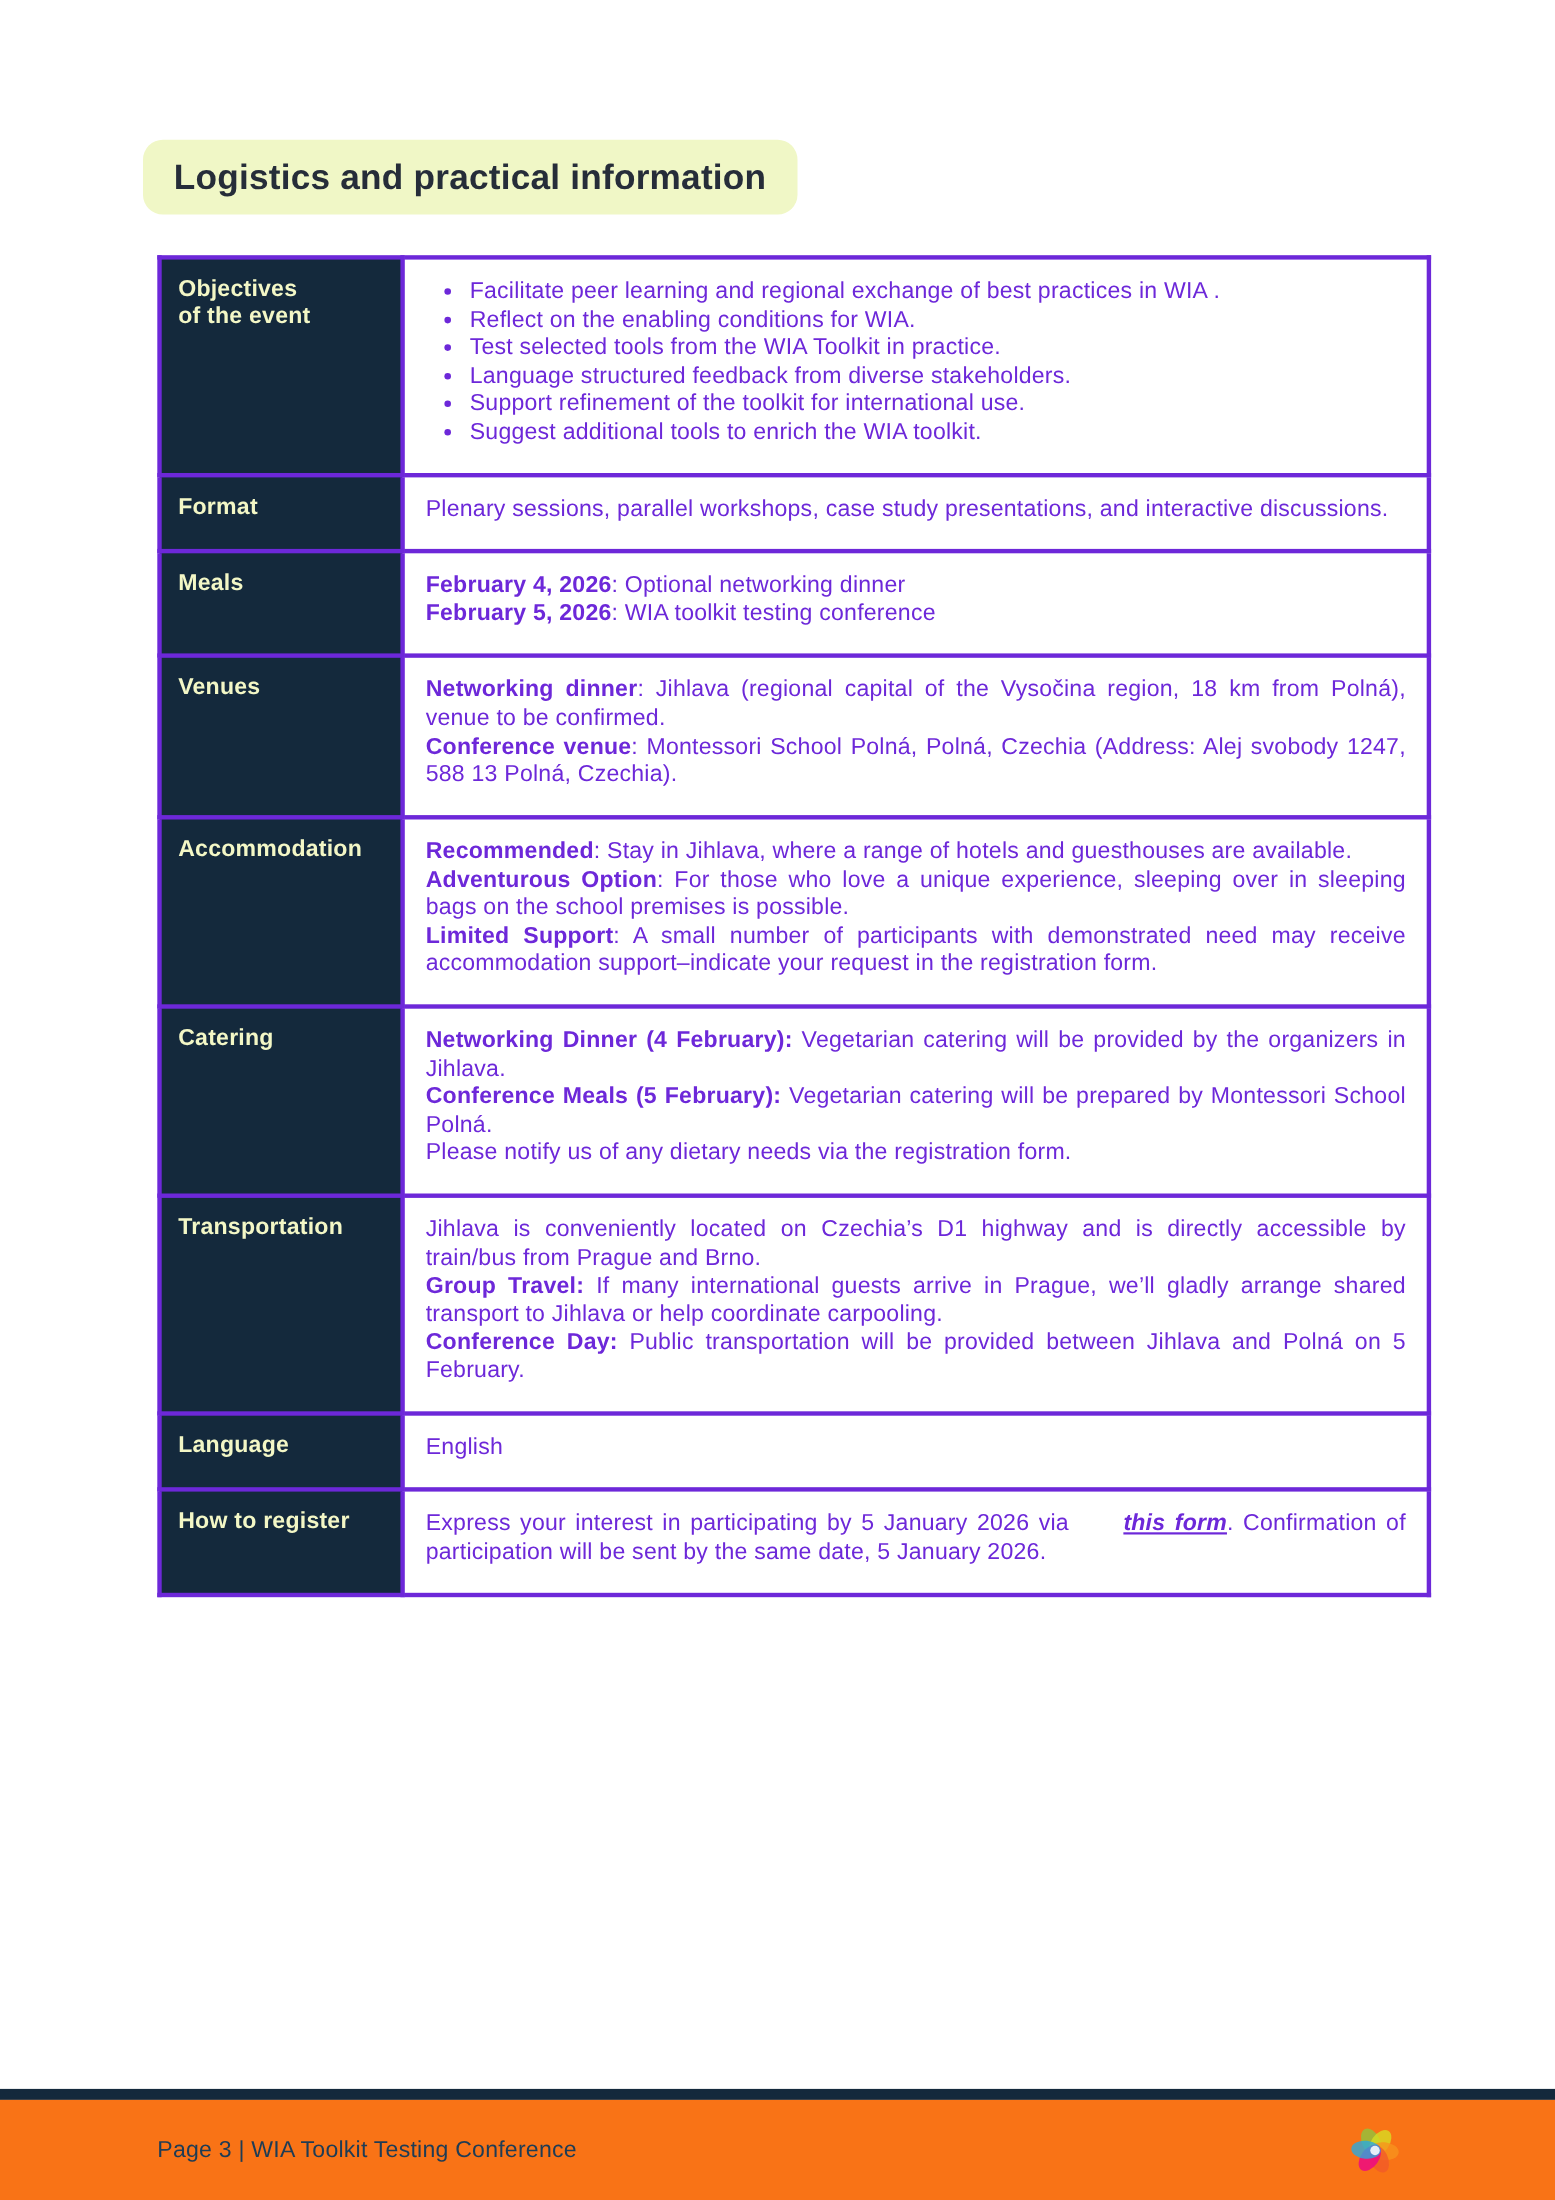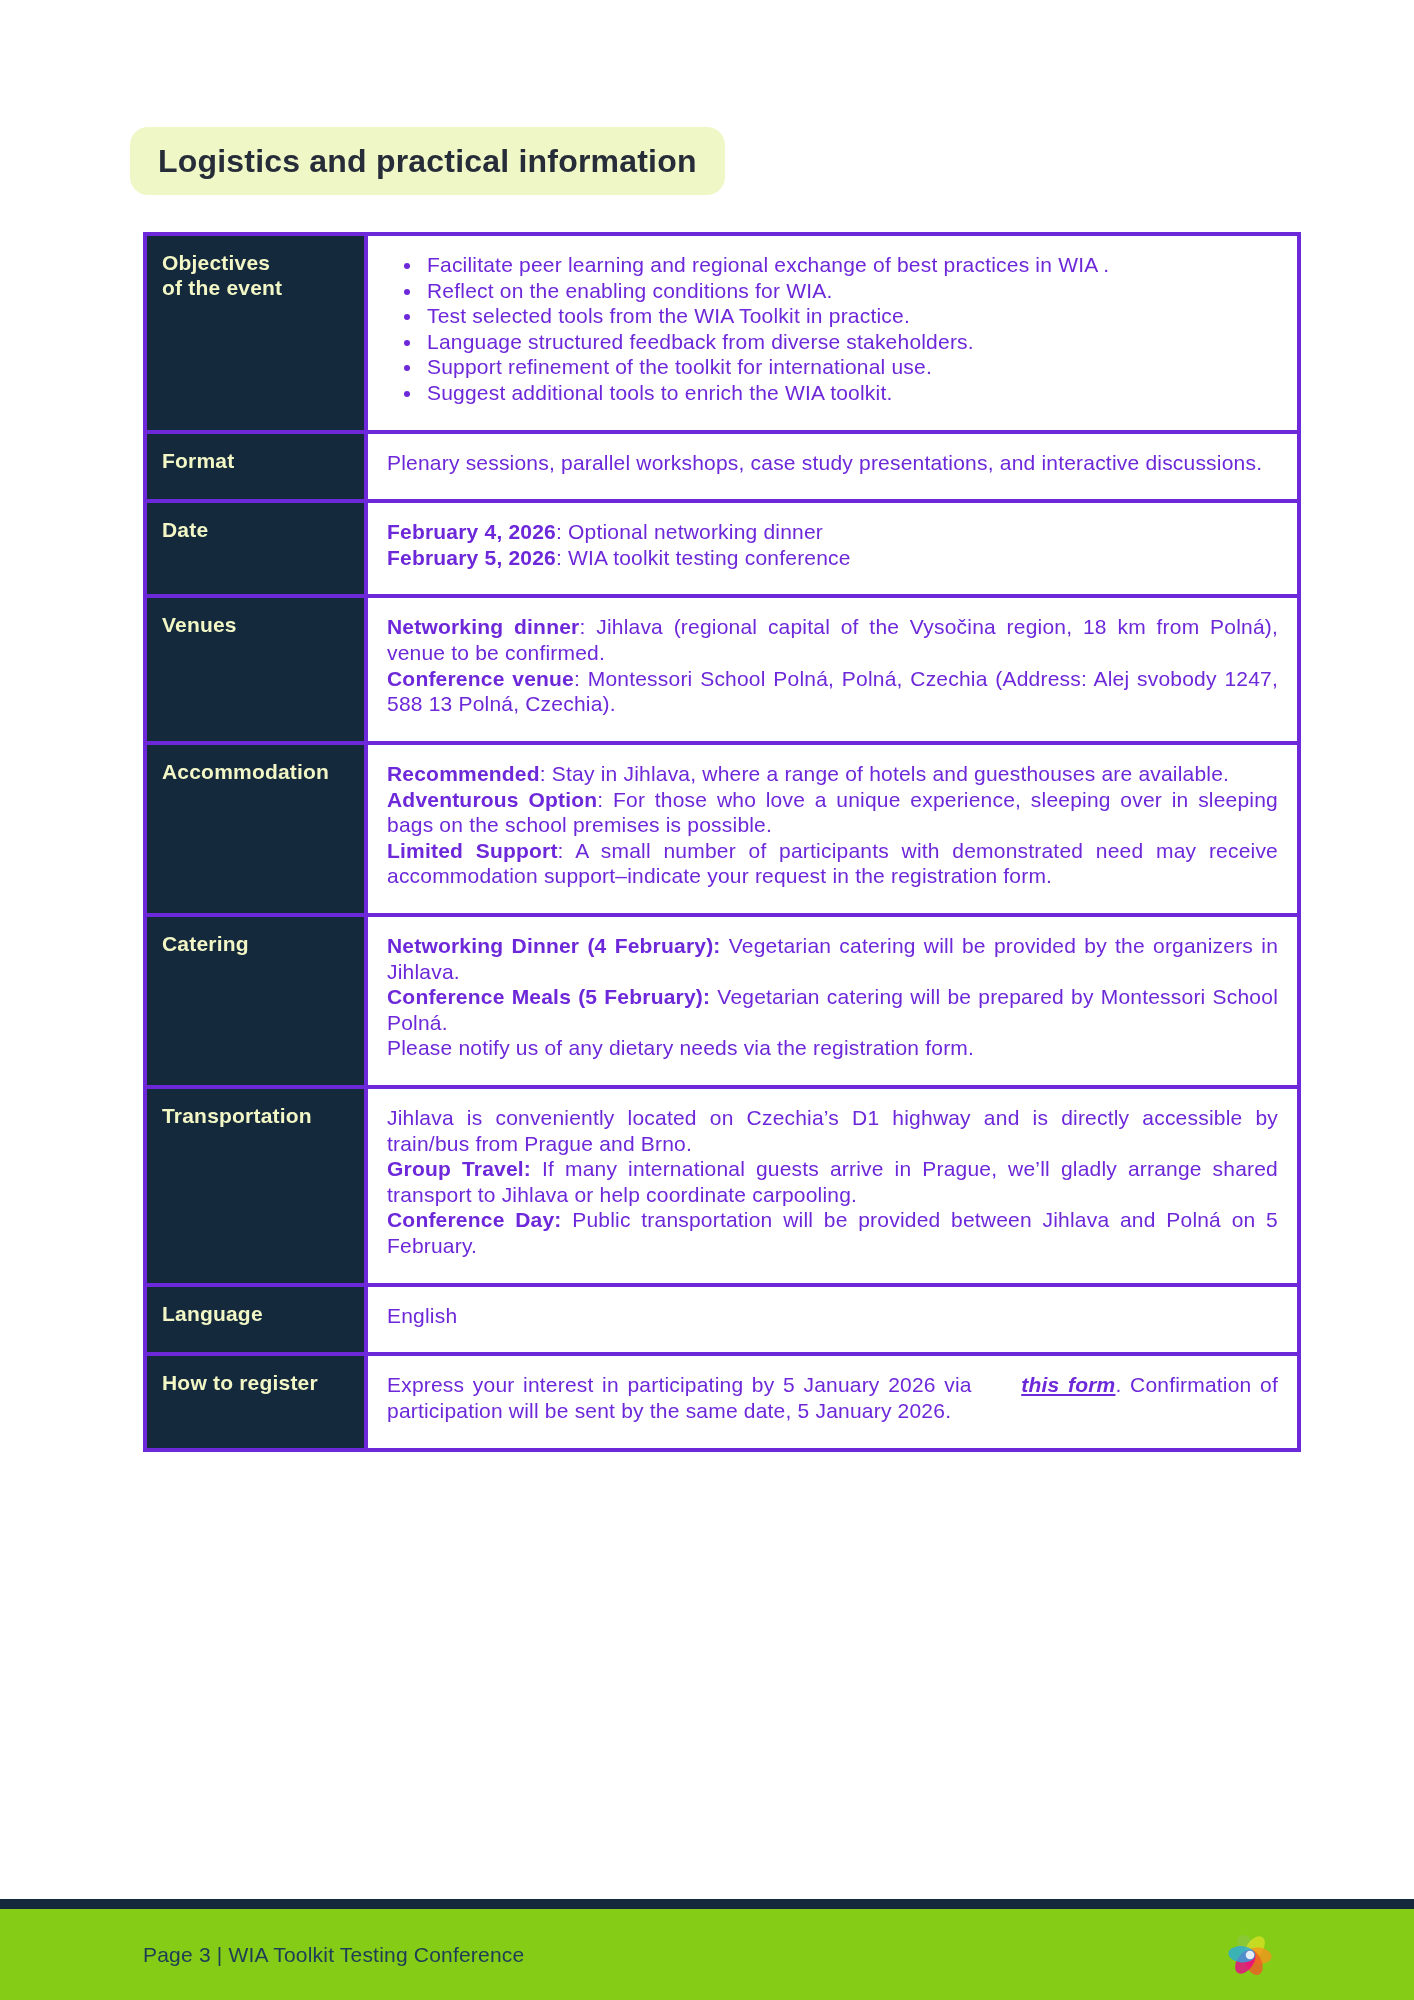--- a/index.html
+++ b/index.html
@@ -34,21 +34,21 @@
   }
   td.row-content p{margin:0;text-align:justify;}
   td.row-content p + p{}
   td.row-content ul{margin:0;padding-left:36px;list-style:disc outside;}
   td.row-content li{text-align:justify;padding-left:4px;}
   .b{font-weight:700;}
   .i{font-style:italic;}
   a.link{color:inherit;font-weight:700;font-style:italic;text-decoration:underline;cursor:pointer;margin-left:41px;}
   .footer-rule{position:absolute;left:0;top:1899px;width:1414px;height:10px;background:#14293c;}
   .footer-band{
-    position:absolute;left:0;top:1909px;width:1414px;height:91px;background:#84cc16;
+    position:absolute;left:0;top:1909px;width:1414px;height:91px;background:#f97316;
     display:flex;align-items:center;justify-content:space-between;
     padding:0 140px 0 143px;
   }
   .footer-text{font-size:21px;color:#1e3c55;letter-spacing:.2px;}
   .logo{width:48px;height:52px;display:block;}
 </style>
 </head>
 <body>
 
 <div class="title-pill">Logistics and practical information</div>
@@ -69,21 +69,21 @@
           </ul>
         </td>
       </tr>
       <tr>
         <th class="row-label">Format</th>
         <td class="row-content">
           <p><span>Plenary sessions, parallel workshops, case study presentations, and interactive discussions.</span></p>
         </td>
       </tr>
       <tr>
-        <th class="row-label">Date</th>
+        <th class="row-label">Meals</th>
         <td class="row-content">
           <p><span class="b">February 4, 2026</span><span>: Optional networking dinner</span></p>
           <p><span class="b">February 5, 2026</span><span>: WIA toolkit testing conference</span></p>
         </td>
       </tr>
       <tr>
         <th class="row-label">Venues</th>
         <td class="row-content">
           <p><span class="b">Networking dinner</span><span>: Jihlava (regional capital of the Vysočina region, 18 km from Polná), venue to be confirmed.</span></p>
           <p><span class="b">Conference venue</span><span>: Montessori School Polná, Polná, Czechia (Address: Alej svobody 1247, 588 13 Polná, Czechia).</span></p>

